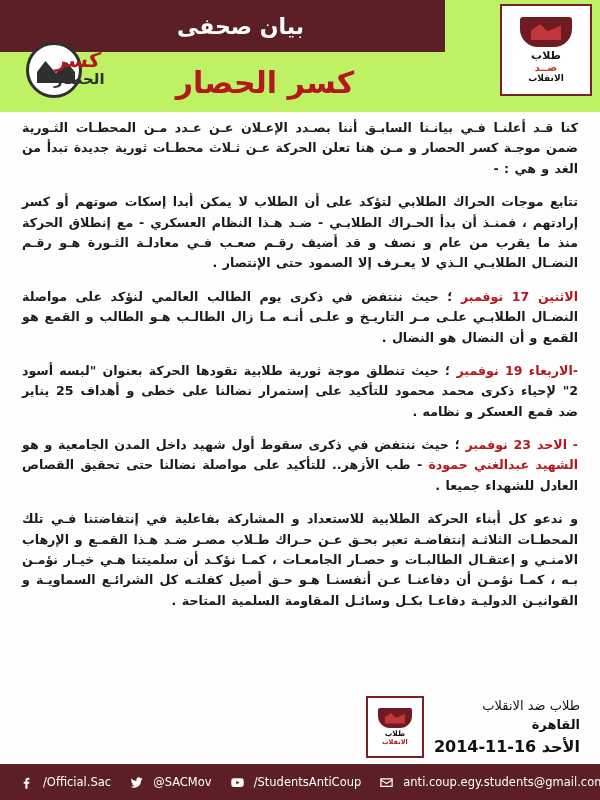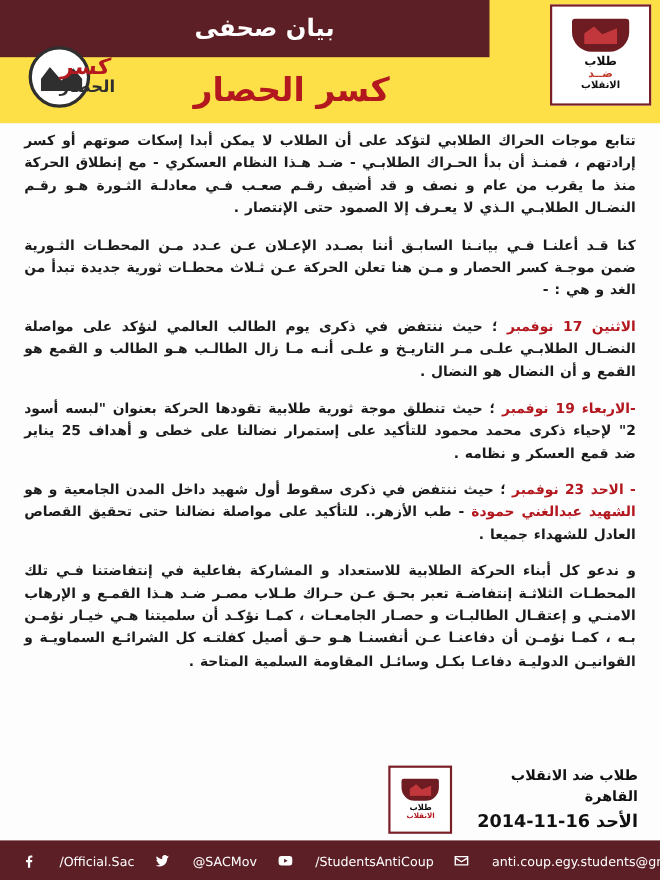--- a/index.html
+++ b/index.html
@@ -16,21 +16,21 @@
     overflow: hidden;
     display: flex;
     flex-direction: column;
   }
 
   
   .header {
     position: relative;
     height: 112px;
     flex: 0 0 112px;
-    background: #fde047;
+    background: #bef264;
   }
   .header-band {
     position: absolute;
     top: 0; left: 0;
     width: 445px; height: 52px;
     background: #5c1f26;
     border-bottom-left-radius: 0;
     display: flex;
     align-items: center;
     justify-content: center;
@@ -174,39 +174,39 @@
     background: #c2373c;
     clip-path: polygon(0 40%, 30% 0, 55% 45%, 100% 10%, 100% 100%, 0 100%);
   }
   .logo-bl .t1 { font-size: 7.5px; font-weight: bold; color: #111; margin-top: 1px; }
   .logo-bl .t2 { font-size: 6.5px; font-weight: bold; color: #b3181f; }
   .sig {
     order: 1;
     text-align: right;
     line-height: 1.5;
   }
-  .sig .org { font-size: 13px; font-weight: bold; color: #111; margin-left: 43px; }
+  .sig .org { font-size: 13px; font-weight: normal; color: #111; margin-left: 43px; }
   .sig .city { font-size: 13px; font-weight: bold; color: #111; }
   .sig .date { font-size: 16px; font-weight: bold; color: #111; direction: rtl; }
 
   
   .social {
     flex: 0 0 36px;
     background: #5c1f26;
     color: #fff;
     display: flex;
     align-items: center;
     direction: ltr;
     padding: 0 10px;
     font-size: 11.5px;
   }
   .social .item {
     display: flex;
-    align-items: flex-end;
-    gap: 20px;
+    align-items: center;
+    gap: 9px;
     padding: 0 9px;
     white-space: nowrap;
   }
   .social .item.grow { flex: 1; }
   .ic {
     display: inline-flex;
     align-items: center;
     justify-content: center;
     width: 15px; height: 15px;
     flex: 0 0 15px;
@@ -238,22 +238,22 @@
       <div class="logo-tl">
         <div class="ring"></div>
         <div class="word">كسر</div>
         <div class="word2">الحصار</div>
       </div>
       <div class="title-main">كسر الحصار</div>
     </div>
   </div>
 
   <div class="body">
+    <p class="para">كنا قـد أعلنـا فـي بيانـنا السابـق أننا بصـدد الإعـلان عـن عـدد مـن المحطـات الثـورية ضمن موجـة كسر الحصار و مـن هنا تعلن الحركة عـن ثـلاث محطـات ثورية جديدة تبدأ من الغد و هي : -</p>
     <p class="para">تتابع موجات الحراك الطلابي لتؤكد على أن الطلاب لا يمكن أبدا إسكات صوتهم أو كسر إرادتهم ، فمنـذ أن بدأ الحـراك الطلابـي - ضـد هـذا النظام العسكري - مع إنطلاق الحركة منذ ما يقرب من عام و نصف و قد أضيف رقـم صعـب فـي معادلـة الثـورة هـو رقـم النضـال الطلابـي الـذي لا يعـرف إلا الصمود حتى الإنتصار .</p>
-    <p class="para">كنا قـد أعلنـا فـي بيانـنا السابـق أننا بصـدد الإعـلان عـن عـدد مـن المحطـات الثـورية ضمن موجـة كسر الحصار و مـن هنا تعلن الحركة عـن ثـلاث محطـات ثورية جديدة تبدأ من الغد و هي : -</p>
     <p class="para"><span class="hl-red">الاثنين 17 نوفمبر</span> ؛ حيث ننتفض في ذكرى يوم الطالب العالمي لنؤكد على مواصلة النضـال الطلابـي علـى مـر التاريـخ و علـى أنـه مـا زال الطالـب هـو الطالب و القمع هو القمع و أن النضال هو النضال .</p>
     <p class="para"><span class="hl-red">-الاربعاء 19 نوفمبر</span> ؛ حيث تنطلق موجة ثورية طلابية تقودها الحركة بعنوان "لبسه أسود 2" لإحياء ذكرى محمد محمود للتأكيد على إستمرار نضالنا على خطى و أهداف 25 يناير ضد قمع العسكر و نظامه .</p>
     <p class="para"><span class="hl-red">- الاحد 23 نوفمبر</span> ؛ حيث ننتفض في ذكرى سقوط أول شهيد داخل المدن الجامعية و هو <span class="hl-red">الشهيد عبدالغني حمودة</span> - طب الأزهر.. للتأكيد على مواصلة نضالنا حتى تحقيق القصاص العادل للشهداء جميعا .</p>
     <p class="para">و ندعو كل أبناء الحركة الطلابية للاستعداد و المشاركة بفاعلية في إنتفاضتنا فـي تلك المحطـات الثلاثـة إنتفاضـة تعبر بحـق عـن حـراك طـلاب مصـر ضـد هـذا القمـع و الإرهاب الامنـي و إعتقـال الطالبـات و حصـار الجامعـات ، كمـا نؤكـد أن سلميتنا هـي خيـار نؤمـن بـه ، كمـا نؤمـن أن دفاعنـا عـن أنفسنـا هـو حـق أصيل كفلتـه كل الشرائـع السماويـة و القوانيـن الدوليـة دفاعـا بكـل وسائـل المقاومة السلمية المتاحة .</p>
   </div>
 
   <div class="footer-info">
     <div class="sig">
       <div class="org">طلاب ضد الانقلاب</div>
       <div class="city">القاهرة</div>

